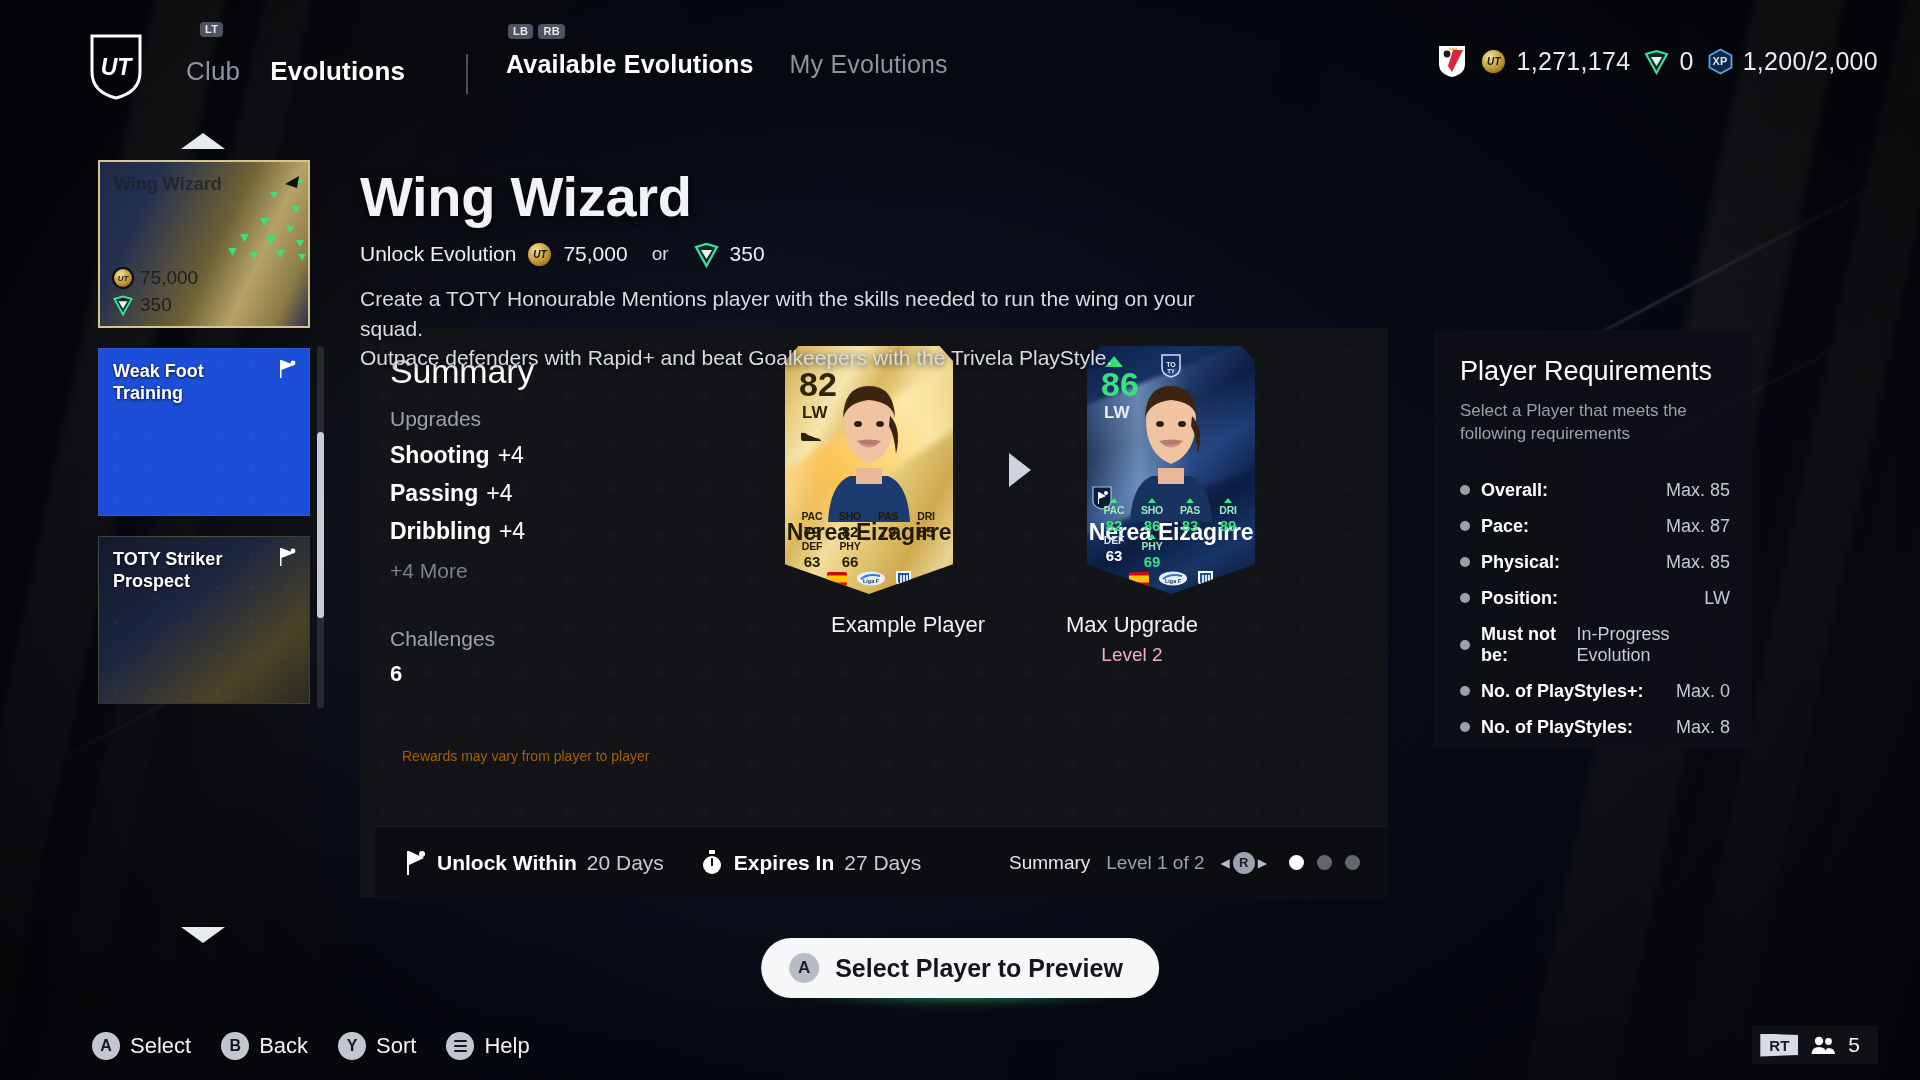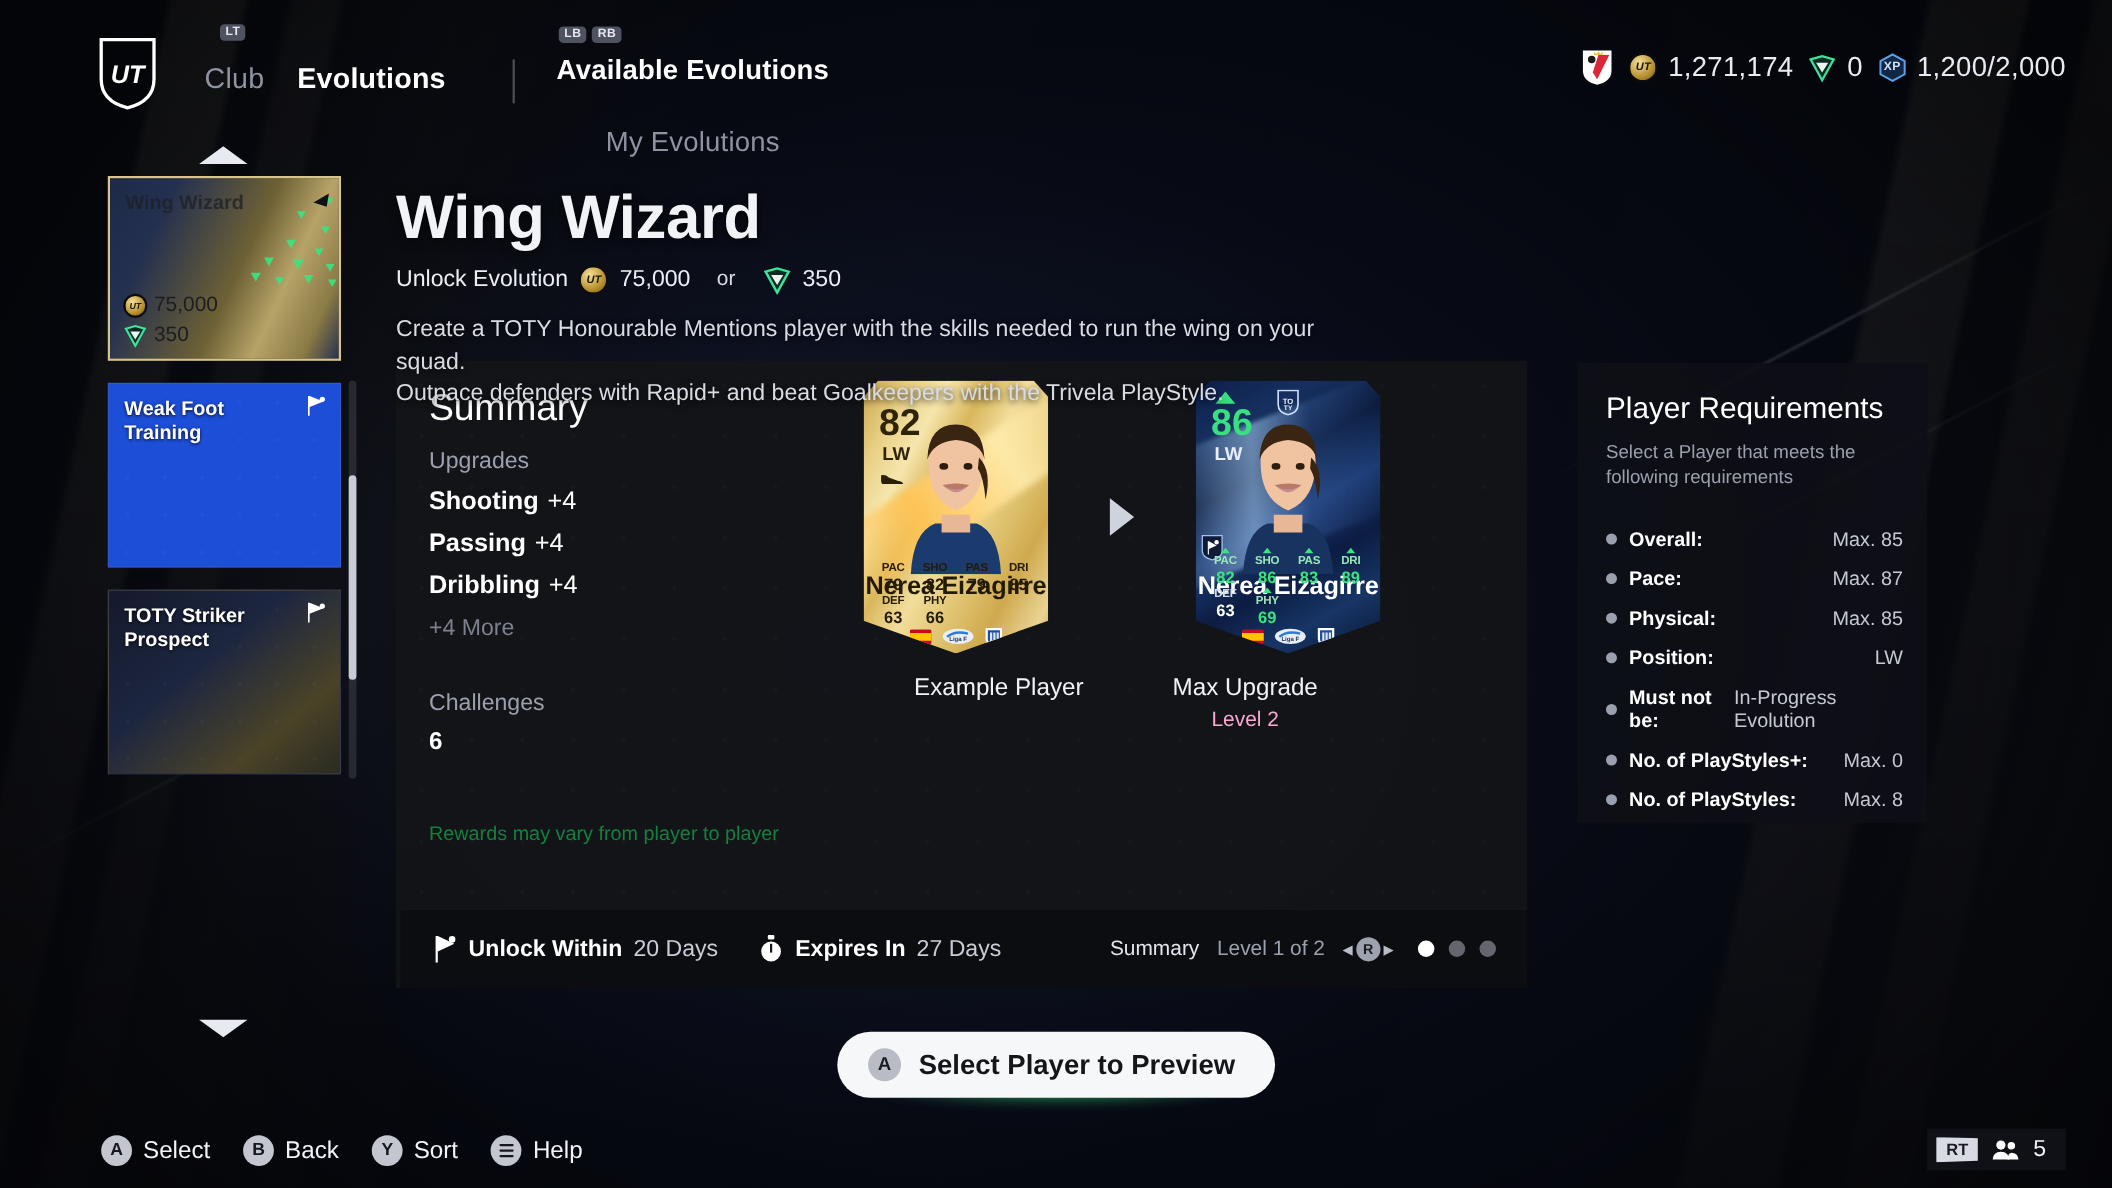--- a/index.html
+++ b/index.html
@@ -68,21 +68,21 @@
     border-radius: 4px; padding: 1px 5px 2px;
     line-height: 1.1; letter-spacing: .4px;
   }
   .hint-above { position: absolute; display: flex; gap: 5px; }
 
   .nav-divider {
     position: absolute; left: 466px; top: 54px;
     width: 2px; height: 40px;
     background: rgba(200,205,225,0.35);
   }
-  .nav-right { position: absolute; left: 506px; top: 52px; display: flex; align-items: center; gap: 36px; flex-direction: column; }
+  .nav-right { position: absolute; left: 506px; top: 52px; display: flex; align-items: center; gap: 36px; }
   .nav-right .nav-item.active { font-size: 25px; font-weight: 700; }
   .nav-right .nav-item.dim { font-size: 25px; }
 
   
   .currency {
     position: absolute; right: 42px; top: 44px;
     display: flex; align-items: center; gap: 13px;
     font-size: 25px; color: #e9ebf2; letter-spacing: .3px;
   }
   .cur-group { display: flex; align-items: center; gap: 9px; }
@@ -218,22 +218,22 @@
   
   .summary { position: absolute; left: 30px; top: 24px; width: 330px; }
   .summary h2 { font-size: 34px; font-weight: 400; color: #ffffff; letter-spacing: -.2px; }
   .sub-label { margin-top: 16px; font-size: 21px; color: #9ca0ad; }
   .upg { margin-top: 11px; font-size: 23px; color: #ffffff; font-weight: 700; }
   .upg .v { font-weight: 400; margin-left: 8px; }
   .more { margin-top: 14px; font-size: 21px; color: #7d818d; }
   .chall-label { margin-top: 44px; font-size: 21px; color: #9ca0ad; }
   .chall-val { margin-top: 10px; font-size: 22px; color: #ffffff; font-weight: 700; }
   .rewards-note {
-    position: absolute; left: 30px; top: 420px;
-    font-size: 18px; color: #15803d;
+    position: absolute; left: 42px; top: 420px;
+    font-size: 14px; color: #a16207;
   }
 
   
   .cards-area { position: absolute; left: 340px; top: 18px; width: 640px; }
   .cards-row { display: flex; align-items: center; justify-content: center; gap: 56px; }
   .fut-card {
     position: relative; width: 168px; height: 248px;
     clip-path: polygon(0% 6%, 8% 0%, 92% 0%, 100% 6%, 100% 88%, 50% 100%, 0% 88%);
     overflow: hidden;
   }
@@ -327,21 +327,21 @@
   .card-captions {
     display: flex; justify-content: center; gap: 56px;
     margin-top: 18px;
   }
   .cap { width: 168px; text-align: center; }
   .cap .t { font-size: 22px; color: #f0f2f7; }
   .cap .s { font-size: 19px; color: #f9a8d4; margin-top: 6px; }
 
   
   .detail-footer {
-    position: absolute; left: 4px; right: 0; bottom: 0; height: 72px;
+    position: absolute; left: 15px; right: 0; bottom: 0; height: 72px;
     background: rgba(12,13,17,0.95);
     border-top: 1px solid rgba(255,255,255,0.05);
     display: flex; align-items: center;
     padding: 0 28px;
     z-index: 5;
   }
   .df-item { display: flex; align-items: center; gap: 10px; margin-right: 36px; }
   .df-item .lbl { font-size: 21px; font-weight: 700; color: #ffffff; }
   .df-item .val { font-size: 21px; color: #c9ccd6; }
   .df-icon { width: 24px; height: 26px; color: #fff; }

